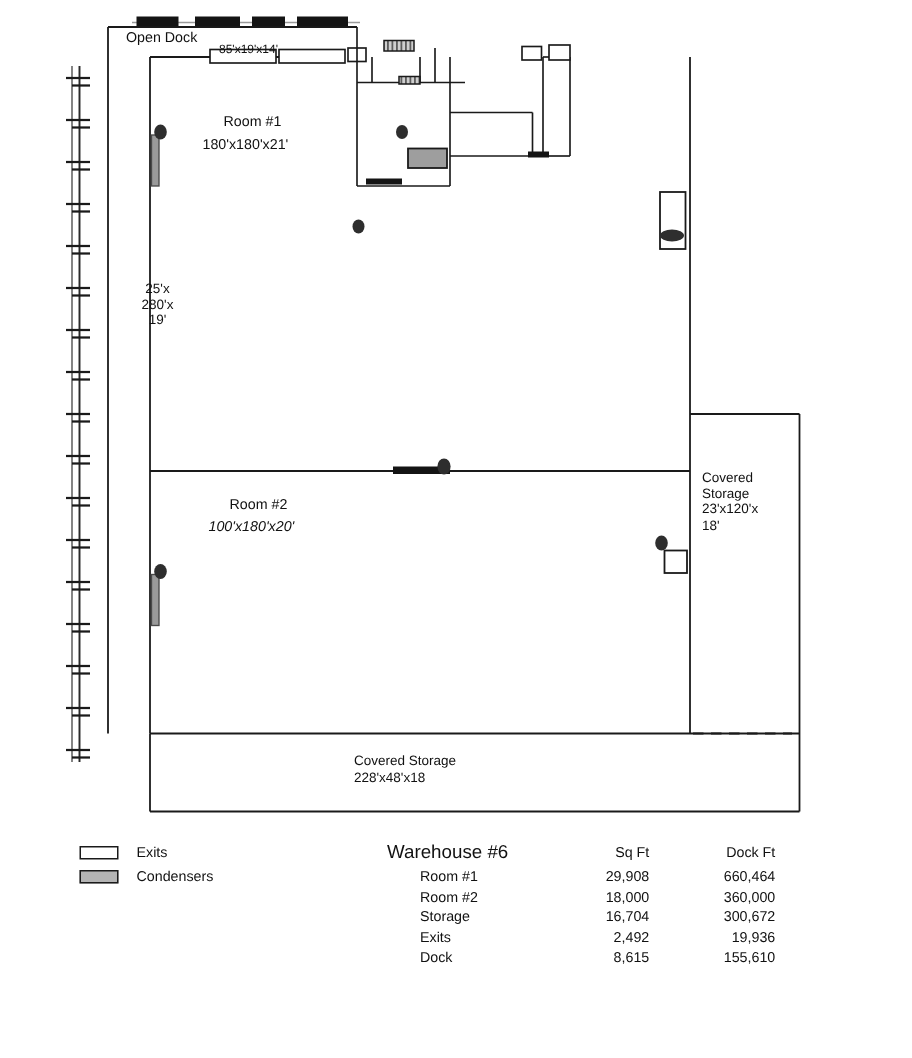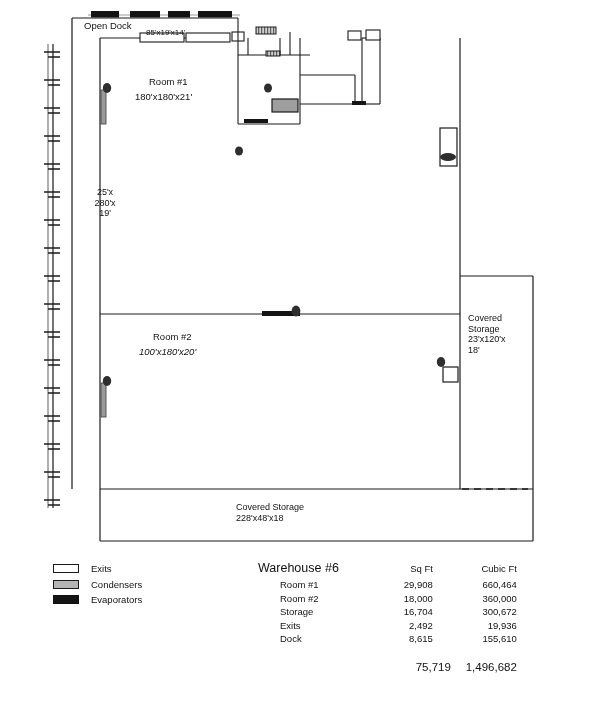--- a/index.html
+++ b/index.html
@@ -300,33 +300,29 @@
 
 <div id="legend">
   <div class="legend-row">
     <span class="legend-swatch sw-exit"></span>
     <span class="legend-text">Exits</span>
   </div>
   <div class="legend-row">
     <span class="legend-swatch sw-condenser"></span>
     <span class="legend-text">Condensers</span>
   </div>
-  <div class="legend-row">
-    <span class="legend-swatch sw-evaporator"></span>
-    <span class="legend-text">Evaporators</span>
-  </div>
 </div>
 
 <div id="summary">
   <table>
     <thead>
       <tr>
         <th class="c-name hdr-title">Warehouse #6</th>
         <th class="c-sq hdr-col">Sq Ft</th>
-        <th class="c-cu hdr-col">Cubic Ft</th>
+        <th class="c-cu hdr-col">Dock Ft</th>
       </tr>
     </thead>
     <tbody>
       <tr>
         <td class="c-name indent">Room #1</td>
         <td class="c-sq">29,908</td>
         <td class="c-cu">660,464</td>
       </tr>
       <tr>
         <td class="c-name indent">Room #2</td>
@@ -346,20 +342,15 @@
       <tr>
         <td class="c-name indent">Dock</td>
         <td class="c-sq">8,615</td>
         <td class="c-cu">155,610</td>
       </tr>
       <tr class="spacer">
         <td></td>
           <td></td>
           <td></td>
       </tr>
-      <tr class="totals">
-        <td class="c-name"></td>
-        <td class="c-sq">75,719</td>
-        <td class="c-cu">1,496,682</td>
-      </tr>
     </tbody>
   </table>
 </div>
 
 </body></html>

